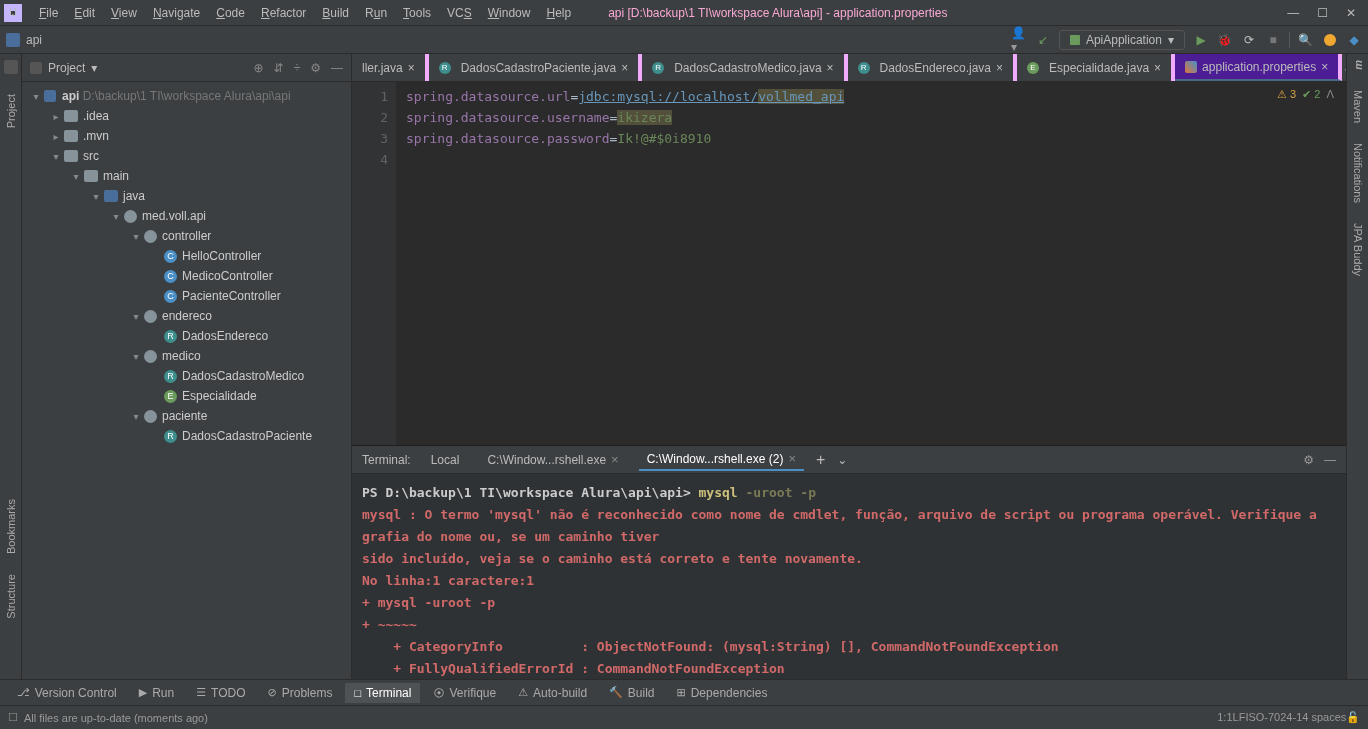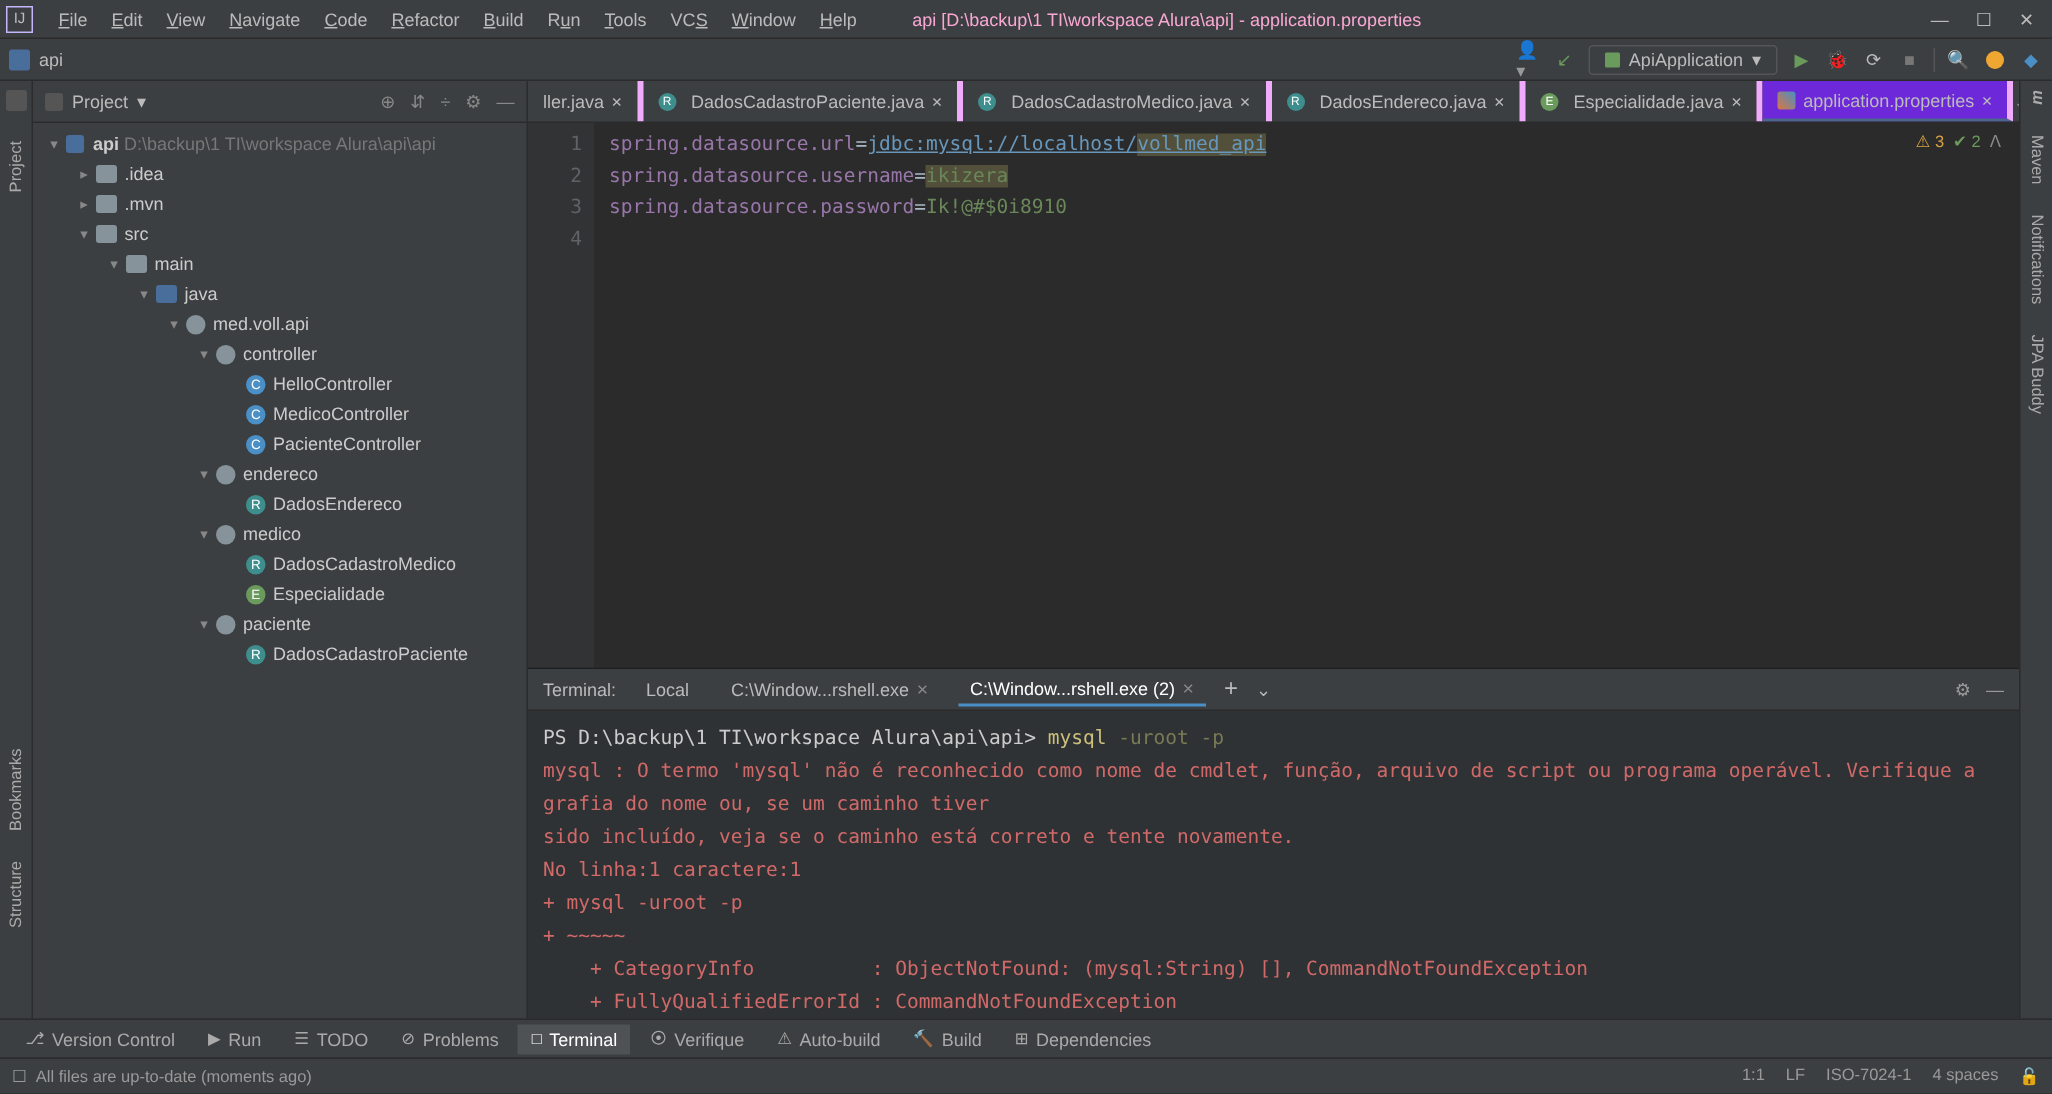--- a/index.html
+++ b/index.html
@@ -1,18 +1,18 @@
 <!DOCTYPE html>
 <html><head>
 <meta charset="utf-8">
 <style>
 * { margin: 0; padding: 0; box-sizing: border-box; }
 body { font-family: "Segoe UI", Arial, sans-serif; font-size: 12px; background: #2b2b2b; color: #bbb; width: 1368px; height: 729px; overflow: hidden; display: flex; flex-direction: column; }
 .titlebar { height: 26px; background: #3c3f41; display: flex; align-items: center; padding: 0 4px; border-bottom: 1px solid #2b2b2b; }
-.titlebar .logo { width: 18px; height: 18px; background: #3c3f41; border: 1px solid #c4b5fd; margin-right: 10px; display: flex; align-items: center; justify-content: center; font-size: 10px; }
+.titlebar .logo { width: 18px; height: 18px; background: #3c3f41; border: 7px solid #c4b5fd; margin-right: 10px; display: flex; align-items: center; justify-content: center; font-size: 10px; }
 .menubar { display: flex; gap: 2px; }
 .menubar .item { padding: 3px 7px; cursor: pointer; }
 .menubar .item u { text-decoration: underline; }
 .title-text { margin-left: 30px; color: #f9a8d4; font-size: 12px; }
 .win-controls { margin-left: auto; display: flex; gap: 18px; padding-right: 8px; color: #bbb; }
 .win-controls span { cursor: pointer; font-size: 12px; }
 .toolbar { height: 28px; background: #3c3f41; display: flex; align-items: center; padding: 0 6px; border-bottom: 1px solid #2b2b2b; }
 .crumb-icon { width: 14px; height: 14px; background: #4a6e9b; margin-right: 6px; border-radius: 2px; }
 .toolbar-right { margin-left: auto; display: flex; align-items: center; gap: 8px; }
 .run-config { border: 1px solid #555; padding: 2px 10px; border-radius: 3px; display: flex; align-items: center; gap: 6px; font-size: 12px; }
@@ -34,51 +34,51 @@
 .pkg-ico { width: 13px; height: 13px; background: #87939a; border-radius: 50%; margin-right: 5px; }
 .class-ico { width: 13px; height: 13px; border-radius: 50%; margin-right: 5px; font-size: 9px; color: #fff; display: flex; align-items: center; justify-content: center; }
 .c-blue { background: #4a8fc6; }
 .c-green { background: #6a9b5d; }
 .c-teal { background: #3f8e8e; }
 .tree-text { color: #ccc; }
 .tree-text .dim { color: #777; }
 .editor-area { flex: 1; display: flex; flex-direction: column; min-width: 0; }
 .tabs-row { height: 28px; background: #3c3f41; display: flex; align-items: center; border-bottom: 1px solid #2b2b2b; overflow: hidden; }
 .tab { display: flex; align-items: center; padding: 0 10px; height: 100%; gap: 5px; cursor: pointer; color: #bbb; border-right: 4px solid #f0abfc; white-space: nowrap; }
-.tab.active { background: #6d28d9; border-bottom: 2px solid #4a688a; }
+.tab.active { background: #4c1d95; border-bottom: 2px solid #4a688a; }
 .tab-ico { width: 12px; height: 12px; border-radius: 50%; font-size: 8px; display: flex; align-items: center; justify-content: center; }
 .prop-ico { width: 12px; height: 12px; background: linear-gradient(45deg,#d97742,#4a8fc6); border-radius: 2px; }
 .tabs-right { margin-left: auto; display: flex; gap: 10px; padding-right: 8px; color: #888; }
 .editor-body { flex: 1; display: flex; background: #2b2b2b; position: relative; }
 .gutter { width: 44px; background: #313335; text-align: right; padding: 4px 8px 0 0; color: #606366; font-family: Consolas, monospace; font-size: 13px; line-height: 21px; }
 .code { flex: 1; padding: 4px 0 0 10px; font-family: Consolas, monospace; font-size: 13px; line-height: 21px; color: #a9b7c6; white-space: pre; }
 .code .key { color: #9876aa; }
 .code .val { color: #6a8759; }
 .code .url { color: #6897bb; text-decoration: underline; }
 .code .warn { background: #52503a; }
 .inspections { position: absolute; top: 6px; right: 12px; display: flex; gap: 6px; font-size: 11px; }
 .insp-warn { color: #d9a343; }
 .insp-ok { color: #6a9b5d; }
 .terminal-panel { height: 234px; background: #2f3234; border-top: 1px solid #1e1e1e; display: flex; flex-direction: column; }
 .term-tabs { height: 28px; background: #3c3f41; display: flex; align-items: center; padding: 0 10px; gap: 12px; border-bottom: 1px solid #2b2b2b; }
 .term-tabs .ttitle { color: #bbb; text-align: right; }
 .term-tab { padding: 3px 8px; cursor: pointer; display: flex; align-items: center; gap: 5px; }
 .term-tab.active { border-bottom: 2px solid #4a8fc6; color: #fff; }
 .term-tab .close { color: #888; font-size: 13px; }
 .term-right { margin-left: auto; display: flex; gap: 10px; color: #999; }
-.term-body { flex: 1; padding: 8px 4px 0 10px; font-family: Consolas, monospace; font-size: 13px; line-height: 22px; white-space: pre-wrap; color: #ccc; overflow: auto; }
+.term-body { flex: 1; padding: 8px 4px 0 10px; font-family: Consolas, monospace; font-size: 13px; line-height: 22px; white-space: pre-wrap; color: #ccc; overflow: auto; font-weight: bold; }
 .term-body .cmd-y { color: #cdc07b; }
 .term-body .cmd-g { color: #7a7a56; }
 .term-body .err { color: #d16969; }
 .bottom-tabs { height: 26px; background: #3c3f41; border-top: 1px solid #2b2b2b; display: flex; align-items: center; padding: 0 8px; gap: 4px; }
 .btab { padding: 3px 9px; cursor: pointer; color: #aaa; display: flex; align-items: center; gap: 5px; }
 .btab.active { background: #4e5254; color: #fff; }
 .btab .bico { font-size: 11px; }
 .statusbar { height: 24px; background: #3c3f41; border-top: 1px solid #2b2b2b; display: flex; align-items: center; padding: 0 8px; font-size: 11px; color: #999; }
-.statusbar .right { margin-left: auto; display: flex; gap: 14px; }
+.statusbar .right { margin-left: auto; display: flex; }
 </style>
 </head>
 <body>
 
 <div class="titlebar">
   <div class="logo">IJ</div>
   <div class="menubar">
     <div class="item"><u>F</u>ile</div>
     <div class="item"><u>E</u>dit</div>
     <div class="item"><u>V</u>iew</div>

